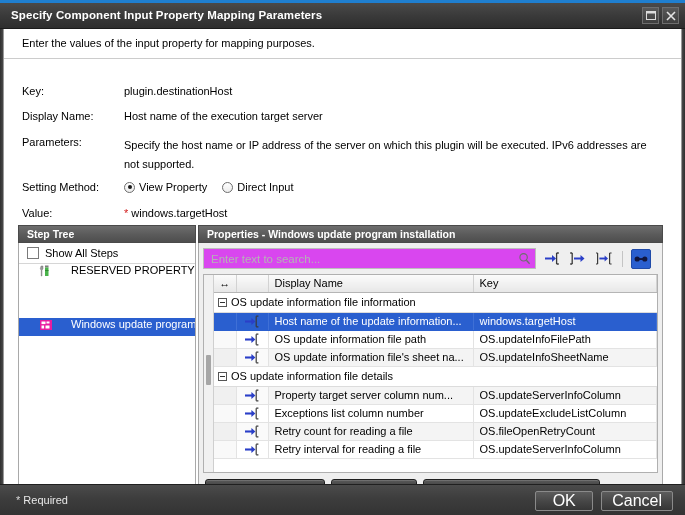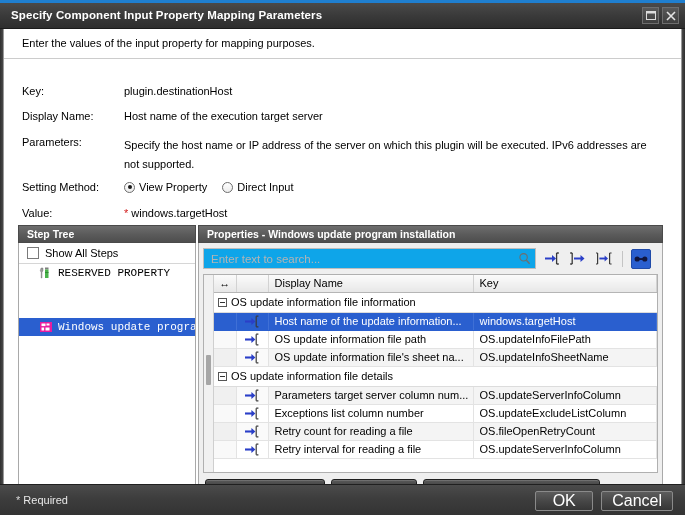--- a/index.html
+++ b/index.html
@@ -213,29 +213,27 @@
     width: 12px; height: 12px;
     border: 1px solid #7a7a7a;
     background: #ffffff;
     box-sizing: border-box;
     flex: 0 0 auto;
   }
   .showall-label { font-size: 11px; color: #000; }
 
   .tree-node {
     display: flex;
-    align-items: center;
-    gap: 5px;
+    gap: 18px;
     height: 18px;
     padding-left: 20px;
     font-size: 11px;
     white-space: nowrap;
     overflow: hidden;
     cursor: pointer;
-    font-family: Liberation Mono, monospace;
   }
   .tree-node.selected {
     background: #2a5fcf;
     color: #ffffff;
     margin-top: 36px;
   }
   .tree-icon { width: 14px; height: 14px; flex: 0 0 auto; display:block; }
 
   
   .props {
@@ -261,21 +259,21 @@
     position: absolute;
     left: 4px; top: 5px;
     display: flex;
     align-items: center;
     gap: 6px;
   }
   .search-input {
     width: 333px;
     height: 21px;
     border: 1px solid #bdbdbd;
-    background: #0ea5e9;
+    background: #d946ef;
     box-sizing: border-box;
     font-family: "Liberation Sans", sans-serif;
     font-size: 11.5px;
     color: #000;
     padding: 0 22px 0 7px;
     outline: none;
   }
   .search-input::placeholder { color: #b4b4b4; }
   .search-wrap { position: relative; display: inline-block; }
   .search-icon {
@@ -701,21 +699,21 @@
                     <tr class="data-row alt">
                       <td class="c-mark"></td>
                       <td class="c-icon">
                         <svg class="row-icon" width="16" height="13" viewBox="0 0 16 13">
                           <path d="M1 6.5 L9 6.5" stroke="#2a3fc8" stroke-width="2.1"></path>
                           <path d="M7.4 3 L11.4 6.5 L7.4 10 Z" fill="#2a3fc8"></path>
                           <path d="M12.2 1.2 L12.2 11.8" stroke="#3a3a3a" stroke-width="1.2"></path>
                           <path d="M12.2 1.2 L14.4 1.2 M12.2 11.8 L14.4 11.8" stroke="#3a3a3a" stroke-width="1.2"></path>
                         </svg>
                       </td>
-                      <td>Parameters target server column num...</td>
+                      <td>Property target server column num...</td>
                       <td>OS.updateServerInfoColumn</td>
                     </tr>
                     <tr class="data-row">
                       <td class="c-mark"></td>
                       <td class="c-icon">
                         <svg class="row-icon" width="16" height="13" viewBox="0 0 16 13">
                           <path d="M1 6.5 L9 6.5" stroke="#2a3fc8" stroke-width="2.1"></path>
                           <path d="M7.4 3 L11.4 6.5 L7.4 10 Z" fill="#2a3fc8"></path>
                           <path d="M12.2 1.2 L12.2 11.8" stroke="#3a3a3a" stroke-width="1.2"></path>
                           <path d="M12.2 1.2 L14.4 1.2 M12.2 11.8 L14.4 11.8" stroke="#3a3a3a" stroke-width="1.2"></path>

